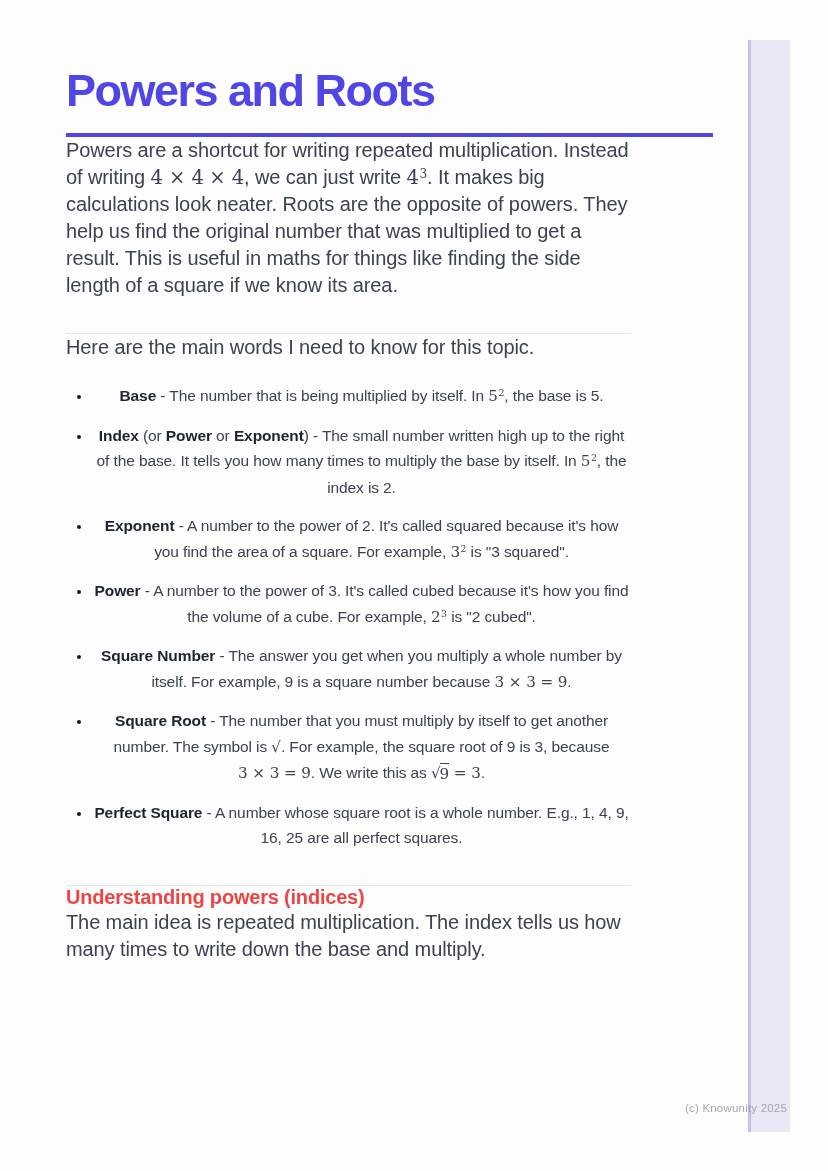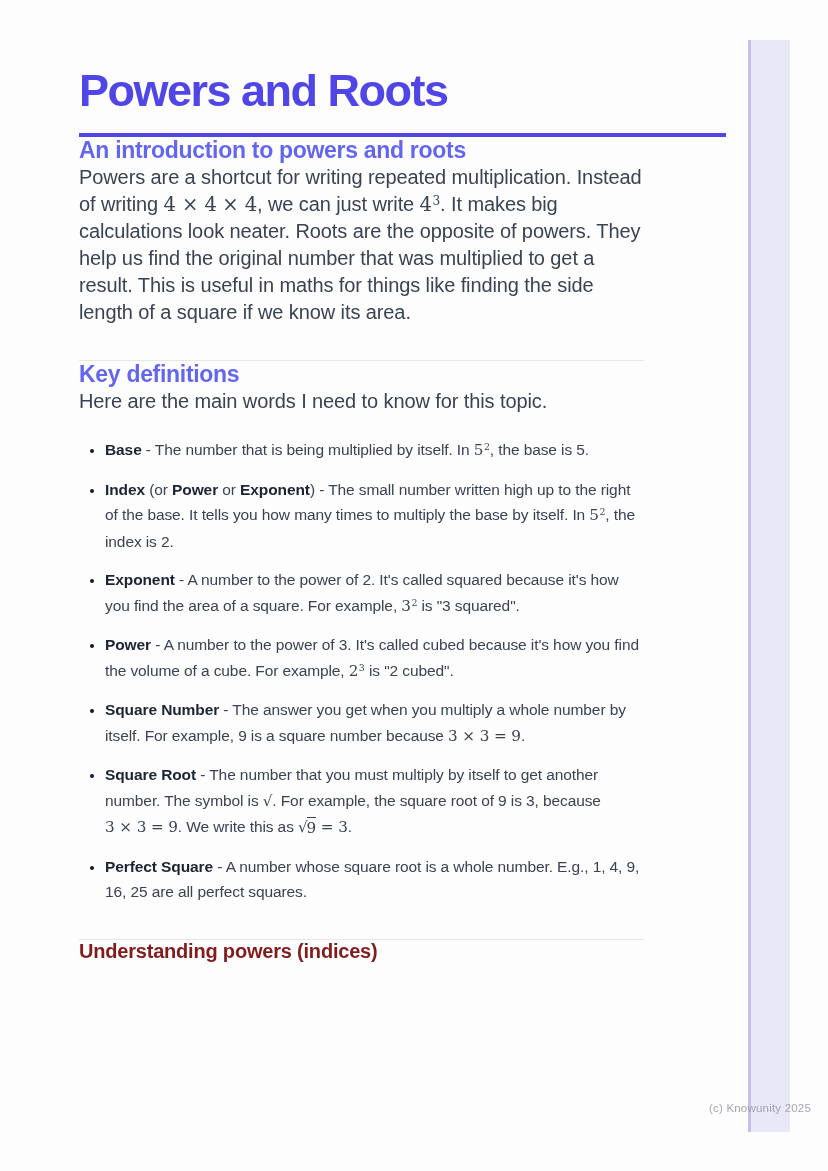--- a/index.html
+++ b/index.html
@@ -23,21 +23,21 @@
     left: 748px;
     width: 42px;
     height: 1092px;
     background: #e9e8f7;
     border-left: 3px solid #c5c0ea;
     box-sizing: border-box;
   }
 
   .content {
     position: absolute;
-    left: 79px;
+    left: 66px;
     top: 0;
     width: 565px;
   }
 
   h1.doc-title {
     margin: 66px 0 0 0;
     font-size: 45px;
     line-height: 1.12;
     font-weight: 700;
     letter-spacing: -1.5px;
@@ -56,21 +56,21 @@
     font-size: 23px;
     font-weight: 700;
     letter-spacing: -0.3px;
     color: #6467ee;
   }
   h3.sub-heading {
     margin: 0;
     font-size: 20px;
     font-weight: 700;
     letter-spacing: -0.2px;
-    color: #7f1d1d;
+    color: #ef4444;
   }
 
   p.body-text {
     margin: 0;
     font-size: 20px;
     line-height: 27px;
     letter-spacing: -0.1px;
     color: #3a4351;
   }
 
@@ -93,20 +93,21 @@
     padding: 0 0 0 26px;
     list-style: disc;
   }
   ul.def-list li {
     font-size: 15.5px;
     line-height: 25.5px;
     letter-spacing: -0.1px;
     margin-bottom: 13px;
     padding-left: 0;
     color: #3a4351;
+    text-align: center;
   }
   ul.def-list li::marker { color: #111827; font-size: 14px; }
 
   strong.term {
     font-weight: 700;
     color: #1b2430;
   }
 
   .math {
     font-family: "DejaVu Serif", serif;
@@ -127,55 +128,53 @@
   .watermark {
     position: absolute;
     left: 685px;
     top: 1102px;
     width: 110px;
     font-size: 11.5px;
     color: rgba(150, 149, 163, 0.85);
     letter-spacing: 0.2px;
     z-index: 2;
     white-space: nowrap;
-    margin-left: 24px;
   }
 </style>
 </head>
 <body>
 
 <div class="side-bar"></div>
 
 <div class="content">
 
   <h1 class="doc-title">Powers and Roots</h1>
 
   <div class="title-rule"></div>
 
-  <h2 class="section-heading mt-intro-heading">An introduction to powers and roots</h2>
 
   <p class="body-text mt-para">Powers are a shortcut for writing repeated multiplication. Instead of writing <span class="math">4 × 4</span> <span class="math">× 4</span>, we can just write <span class="math">4<sup>3</sup></span>. It makes big calculations look neater. Roots are the opposite of powers. They help us find the original number that was multiplied to get a result. This is useful in maths for things like finding the side length of a square if we know its area.</p>
 
   <hr class="divider mt-divider">
 
-  <h2 class="section-heading mt-section">Key definitions</h2>
 
   <p class="body-text mt-lead">Here are the main words I need to know for this topic.</p>
 
   <ul class="def-list">
     <li><strong class="term">Base</strong> - The number that is being multiplied by itself. In <span class="math">5<sup>2</sup></span>, the base is 5.</li>
     <li><strong class="term">Index</strong> (or <strong class="term">Power</strong> or <strong class="term">Exponent</strong>) - The small number written high up to the right of the base. It tells you how many times to multiply the base by itself. In <span class="math">5<sup>2</sup></span>, the index is 2.</li>
     <li><strong class="term">Exponent</strong> - A number to the power of 2. It's called squared because it's how you find the area of a square. For example, <span class="math">3<sup>2</sup></span> is "3 squared".</li>
     <li><strong class="term">Power</strong> - A number to the power of 3. It's called cubed because it's how you find the volume of a cube. For example, <span class="math">2<sup>3</sup></span> is "2 cubed".</li>
     <li><strong class="term">Square Number</strong> - The answer you get when you multiply a whole number by itself. For example, 9 is a square number because <span class="math">3 × 3 = 9</span>.</li>
     <li><strong class="term">Square Root</strong> - The number that you must multiply by itself to get another number. The symbol is <span class="math">√</span>. For example, the square root of 9 is 3, because <span class="math">3 × 3 = 9</span>. We write this as <span class="math"><span class="rad">√</span><span class="vinc">9</span></span><span class="math"> = 3</span>.</li>
     <li><strong class="term">Perfect Square</strong> - A number whose square root is a whole number. E.g., 1, 4, 9, 16, 25 are all perfect squares.</li>
   </ul>
 
   <hr class="divider mt-divider">
 
 
   <h3 class="sub-heading mt-sub">Understanding powers (indices)</h3>
 
+  <p class="body-text mt-para">The main idea is repeated multiplication. The index tells us how many times to write down the base and multiply.</p>
 
 </div>
 
 <div class="watermark">(c) Knowunity 2025</div>
 
 </body></html>

